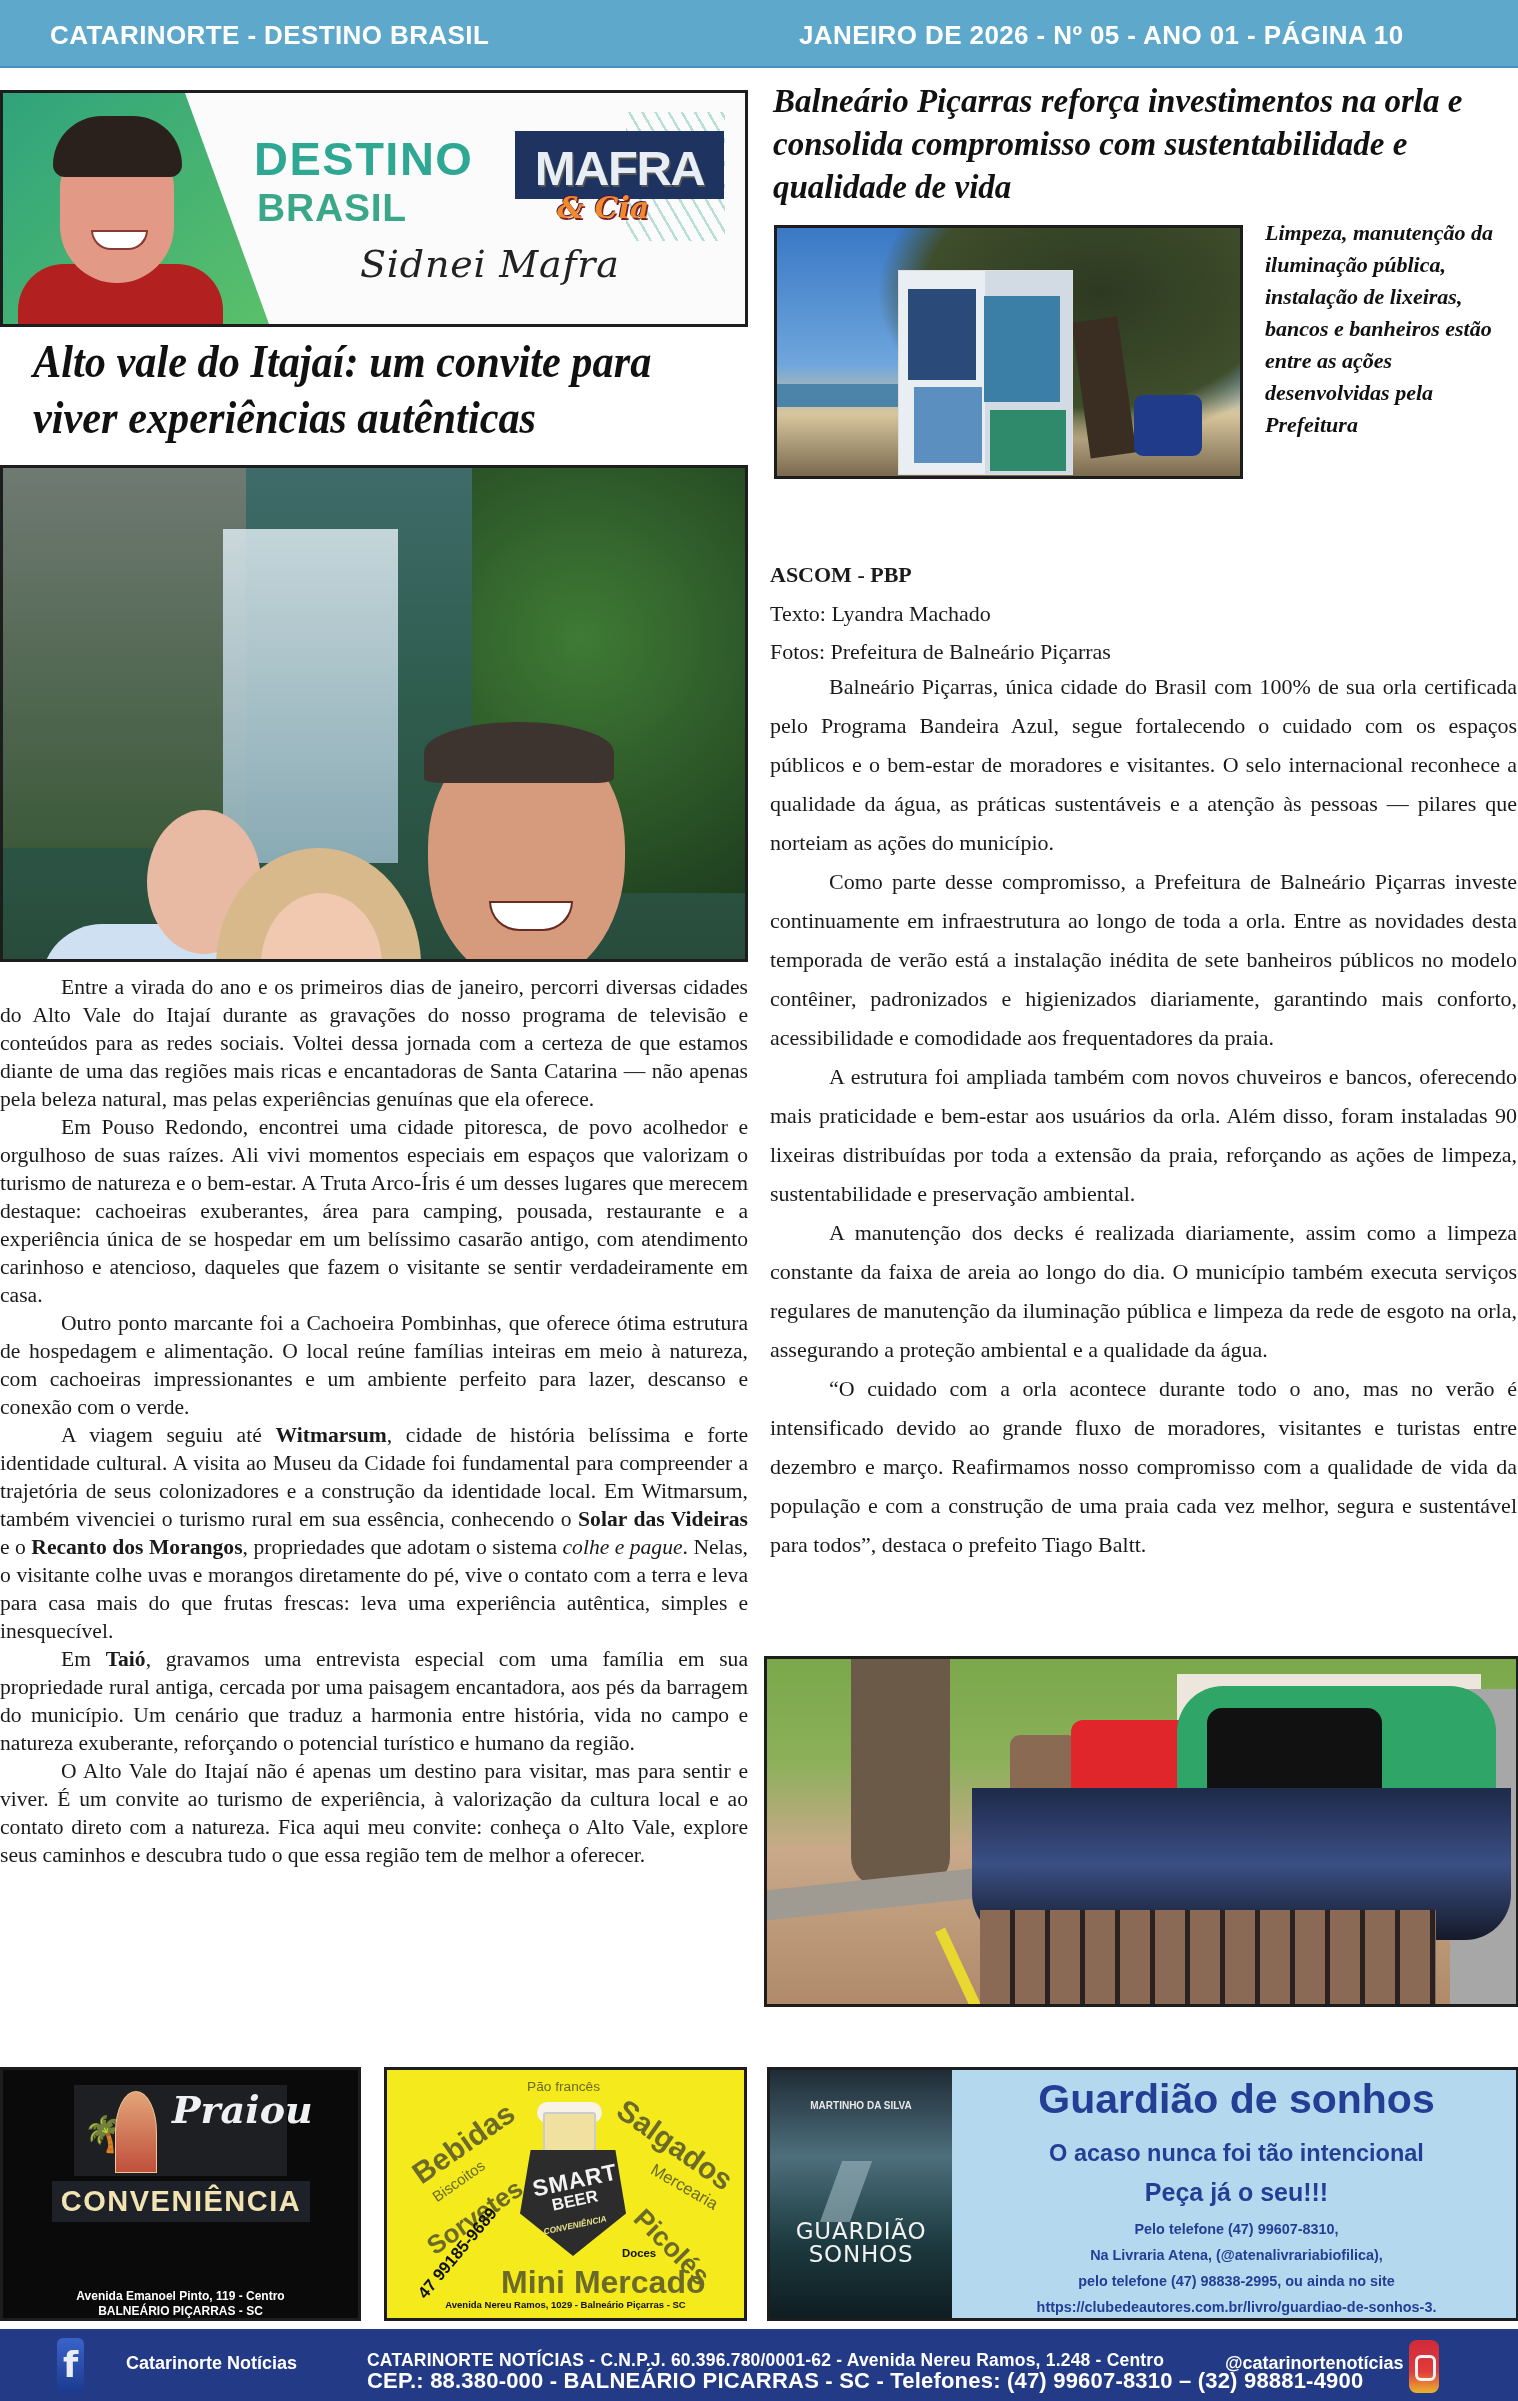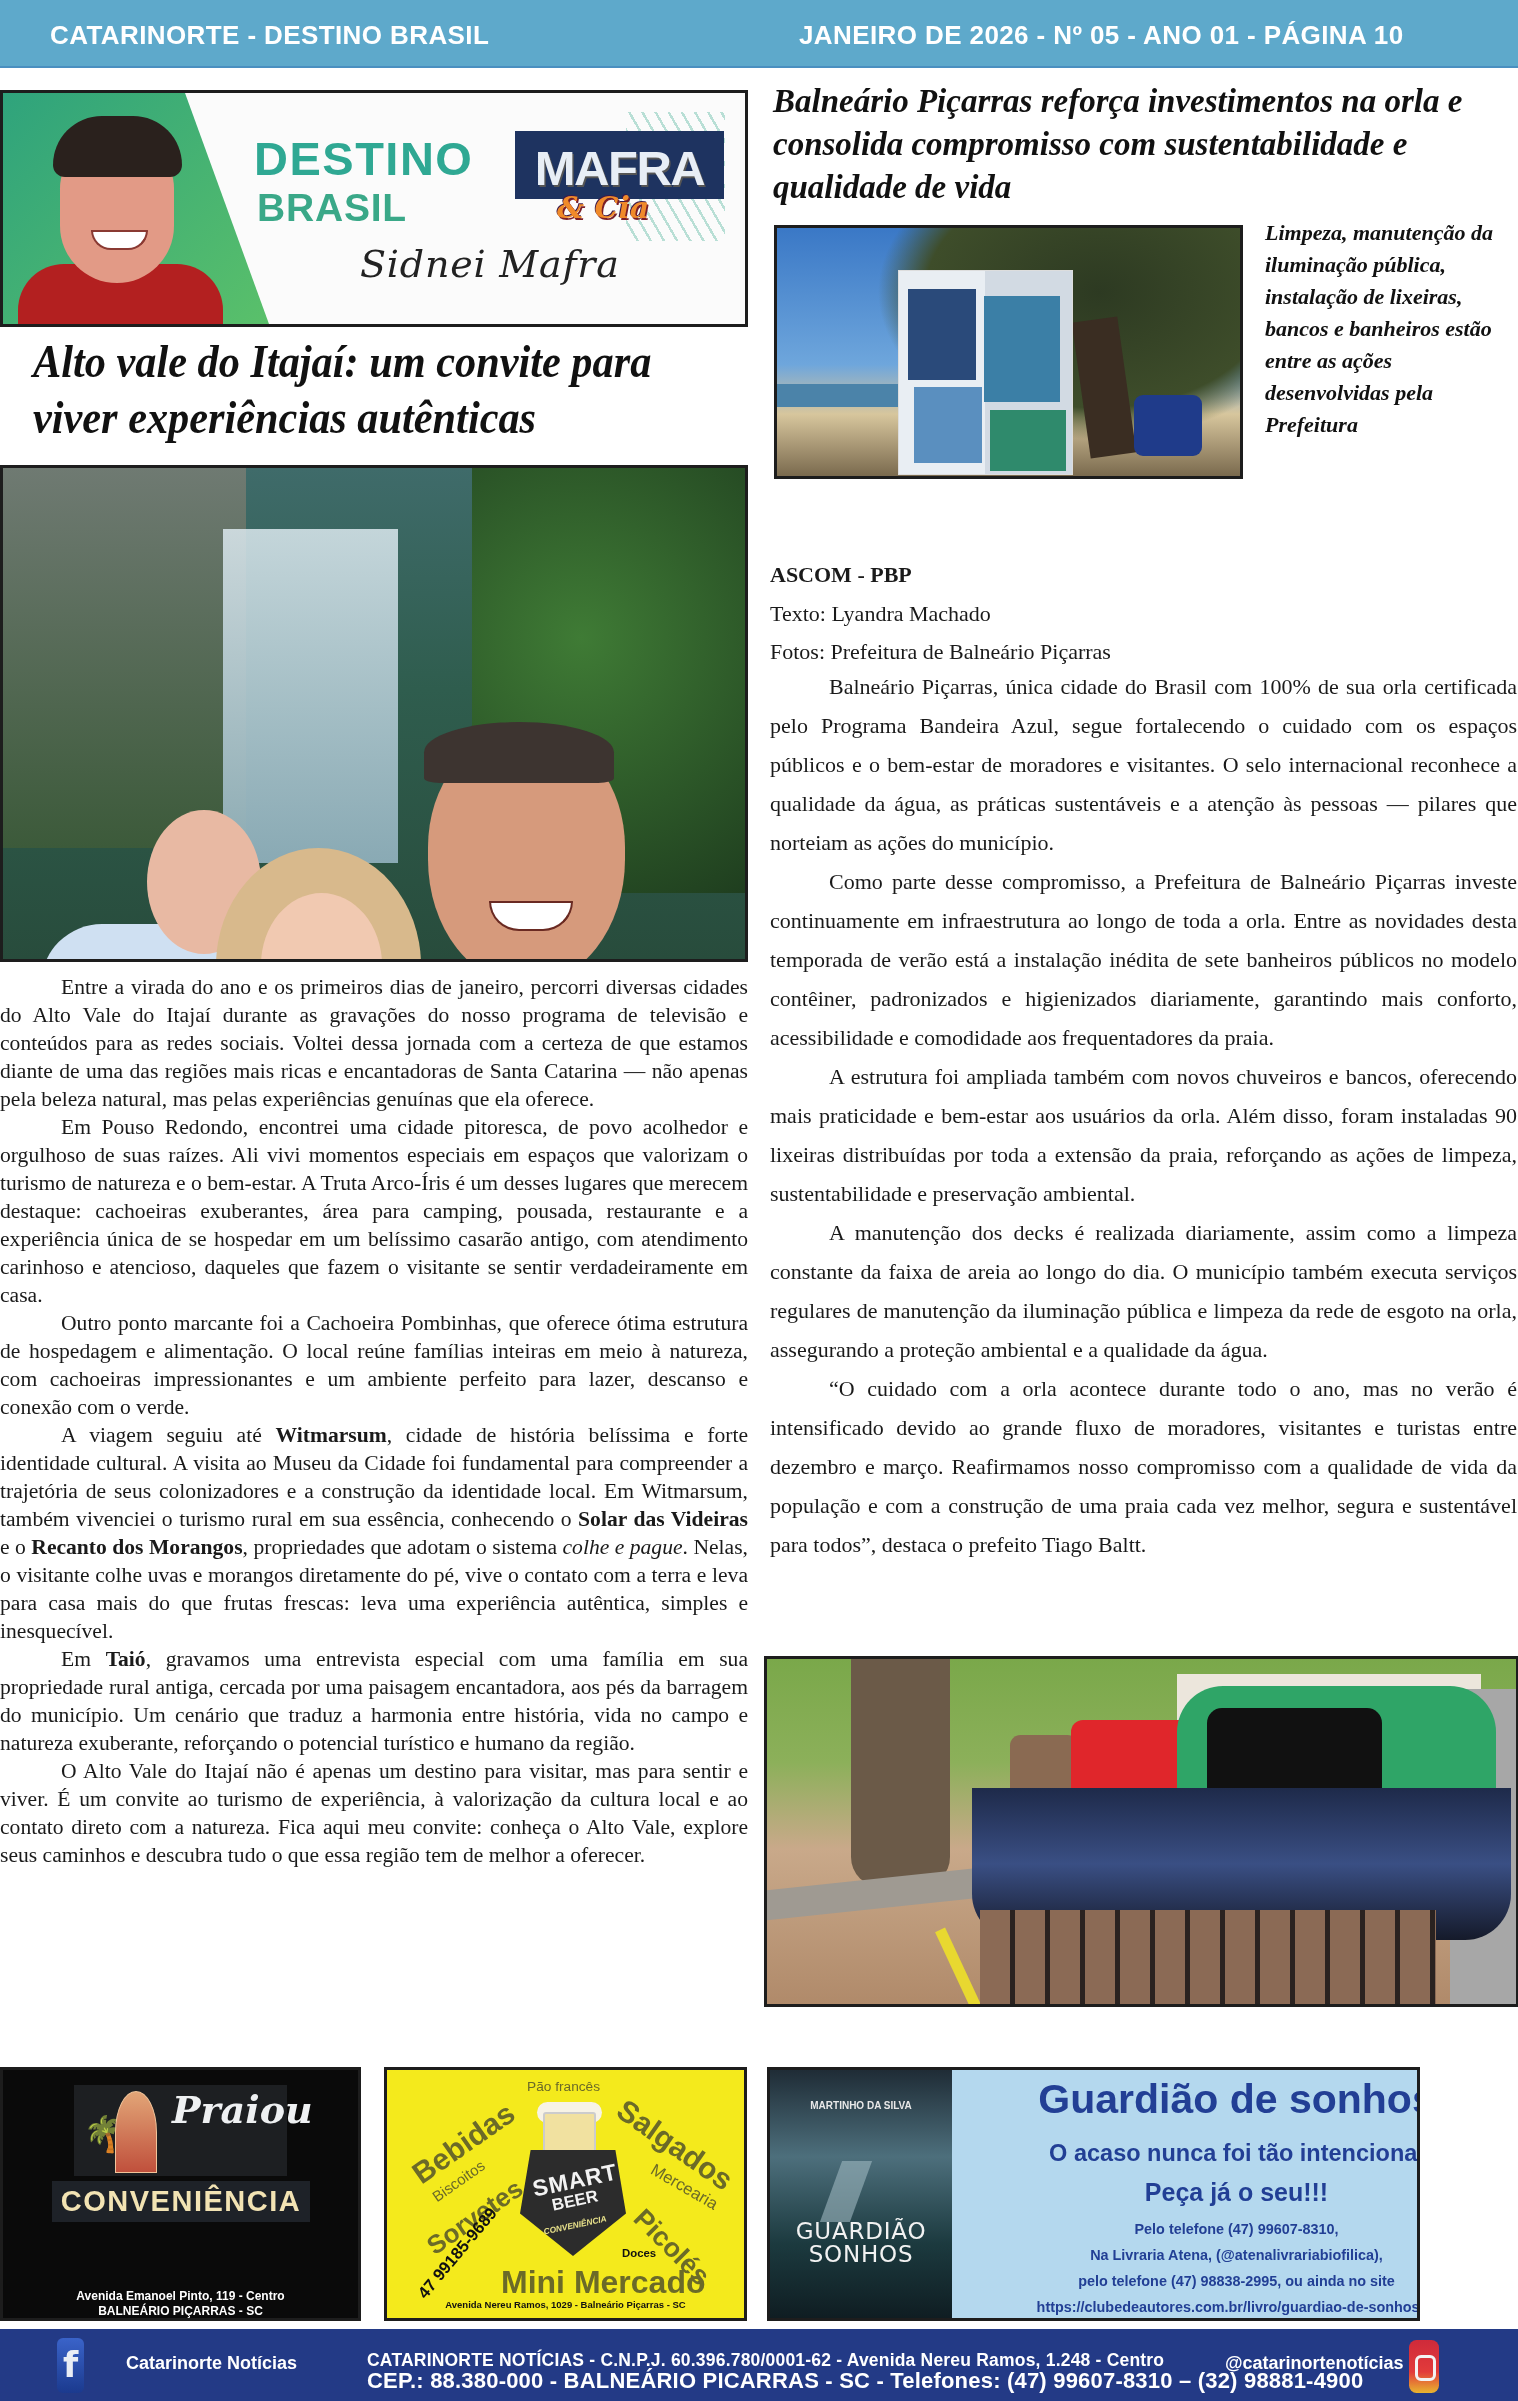--- a/index.html
+++ b/index.html
@@ -182,21 +182,21 @@
   .ad-smart .phone { left:26.6px; top:220px; font-size:16.7px; color:#111; transform:rotate(-50deg); transform-origin:left top; }
   .ad-smart .mini { left:114px; top:194px; font-size:32px; }
   .ad-smart .addr { left:0; top:229px; width:100%; text-align:center; font-size:9.5px; color:#111; }
   .ad-smart .mug { position:absolute; left:156px; top:42px; width:53px; height:61px; background:#f1e1a0; border:2.3px solid #ccc; border-radius:3px; }
   .ad-smart .foam { position:absolute; left:150px; top:32px; width:65px; height:21px; background:#f7f3e6; border-radius:15px; }
   .ad-smart .shield { position:absolute; left:133px; top:80px; width:106px; height:106px; background:#2c2c2c; clip-path:polygon(10% 0,90% 0,100% 60%,50% 100%,0 60%); }
   .ad-smart .logo-smart { position:absolute; left:135px; top:97px; width:106px; text-align:center; font-family:"Liberation Sans", sans-serif; font-weight:bold; font-size:23px; color:#f3f3f3; letter-spacing:0.8px; transform:rotate(-12deg); }
   .ad-smart .logo-beer { position:absolute; left:135px; top:121px; width:106px; text-align:center; font-family:"Liberation Sans", sans-serif; font-weight:bold; font-size:16.7px; color:#f3f3f3; transform:rotate(-12deg); }
   .ad-smart .logo-conv { position:absolute; left:135px; top:150px; width:106px; text-align:center; font-family:"Liberation Sans", sans-serif; font-weight:bold; font-style:italic; font-size:8.4px; color:#e7e08a; transform:rotate(-12deg); }
 
-  .ad-guardiao { left: 767px; top: 2067px; width: 653px; height: 254px; background: #b4d8ee; }
+  .ad-guardiao { left: 767px; top: 2067px; width: 752px; height: 254px; background: #b4d8ee; }
   .ad-guardiao .cover { position:absolute; left:0; top:0; width:182px; height:100%; background:linear-gradient(180deg,#1f2c36 0%,#4d6f7c 35%,#1c3a3f 70%,#0f1d22 100%); }
   .ad-guardiao .cover .author { position:absolute; left:0; top:30px; width:100%; text-align:center; font-family:"Liberation Sans", sans-serif; font-weight:bold; font-size:10px; color:#e8e8e8; }
   .ad-guardiao .cover .t1 { position:absolute; left:0; top:148px; width:100%; text-align:center; font-family:"DejaVu Sans", sans-serif; font-size:23px; color:#f2f2f2; letter-spacing:0.8px; }
   .ad-guardiao .cover .t2 { position:absolute; left:0; top:171px; width:100%; text-align:center; font-family:"DejaVu Sans", sans-serif; font-size:23px; color:#f2f2f2; letter-spacing:0.8px; }
   .ad-guardiao .cover .river { position:absolute; left:61px; top:91px; width:30px; height:61px; background:#9fb8bf; opacity:0.6; transform:skewX(-20deg); }
   .ad-guardiao .txt { position:absolute; left:182px; width:569px; text-align:center; font-family:"Liberation Sans", sans-serif; font-weight:bold; color:#223f95; }
   .ad-guardiao .title { top:6px; font-size:41px; }
   .ad-guardiao .sub { top:70px; font-size:23.5px; }
   .ad-guardiao .cta { top:108px; font-size:25px; }
   .ad-guardiao .info { top:146px; font-size:14.4px; line-height:26px; }

